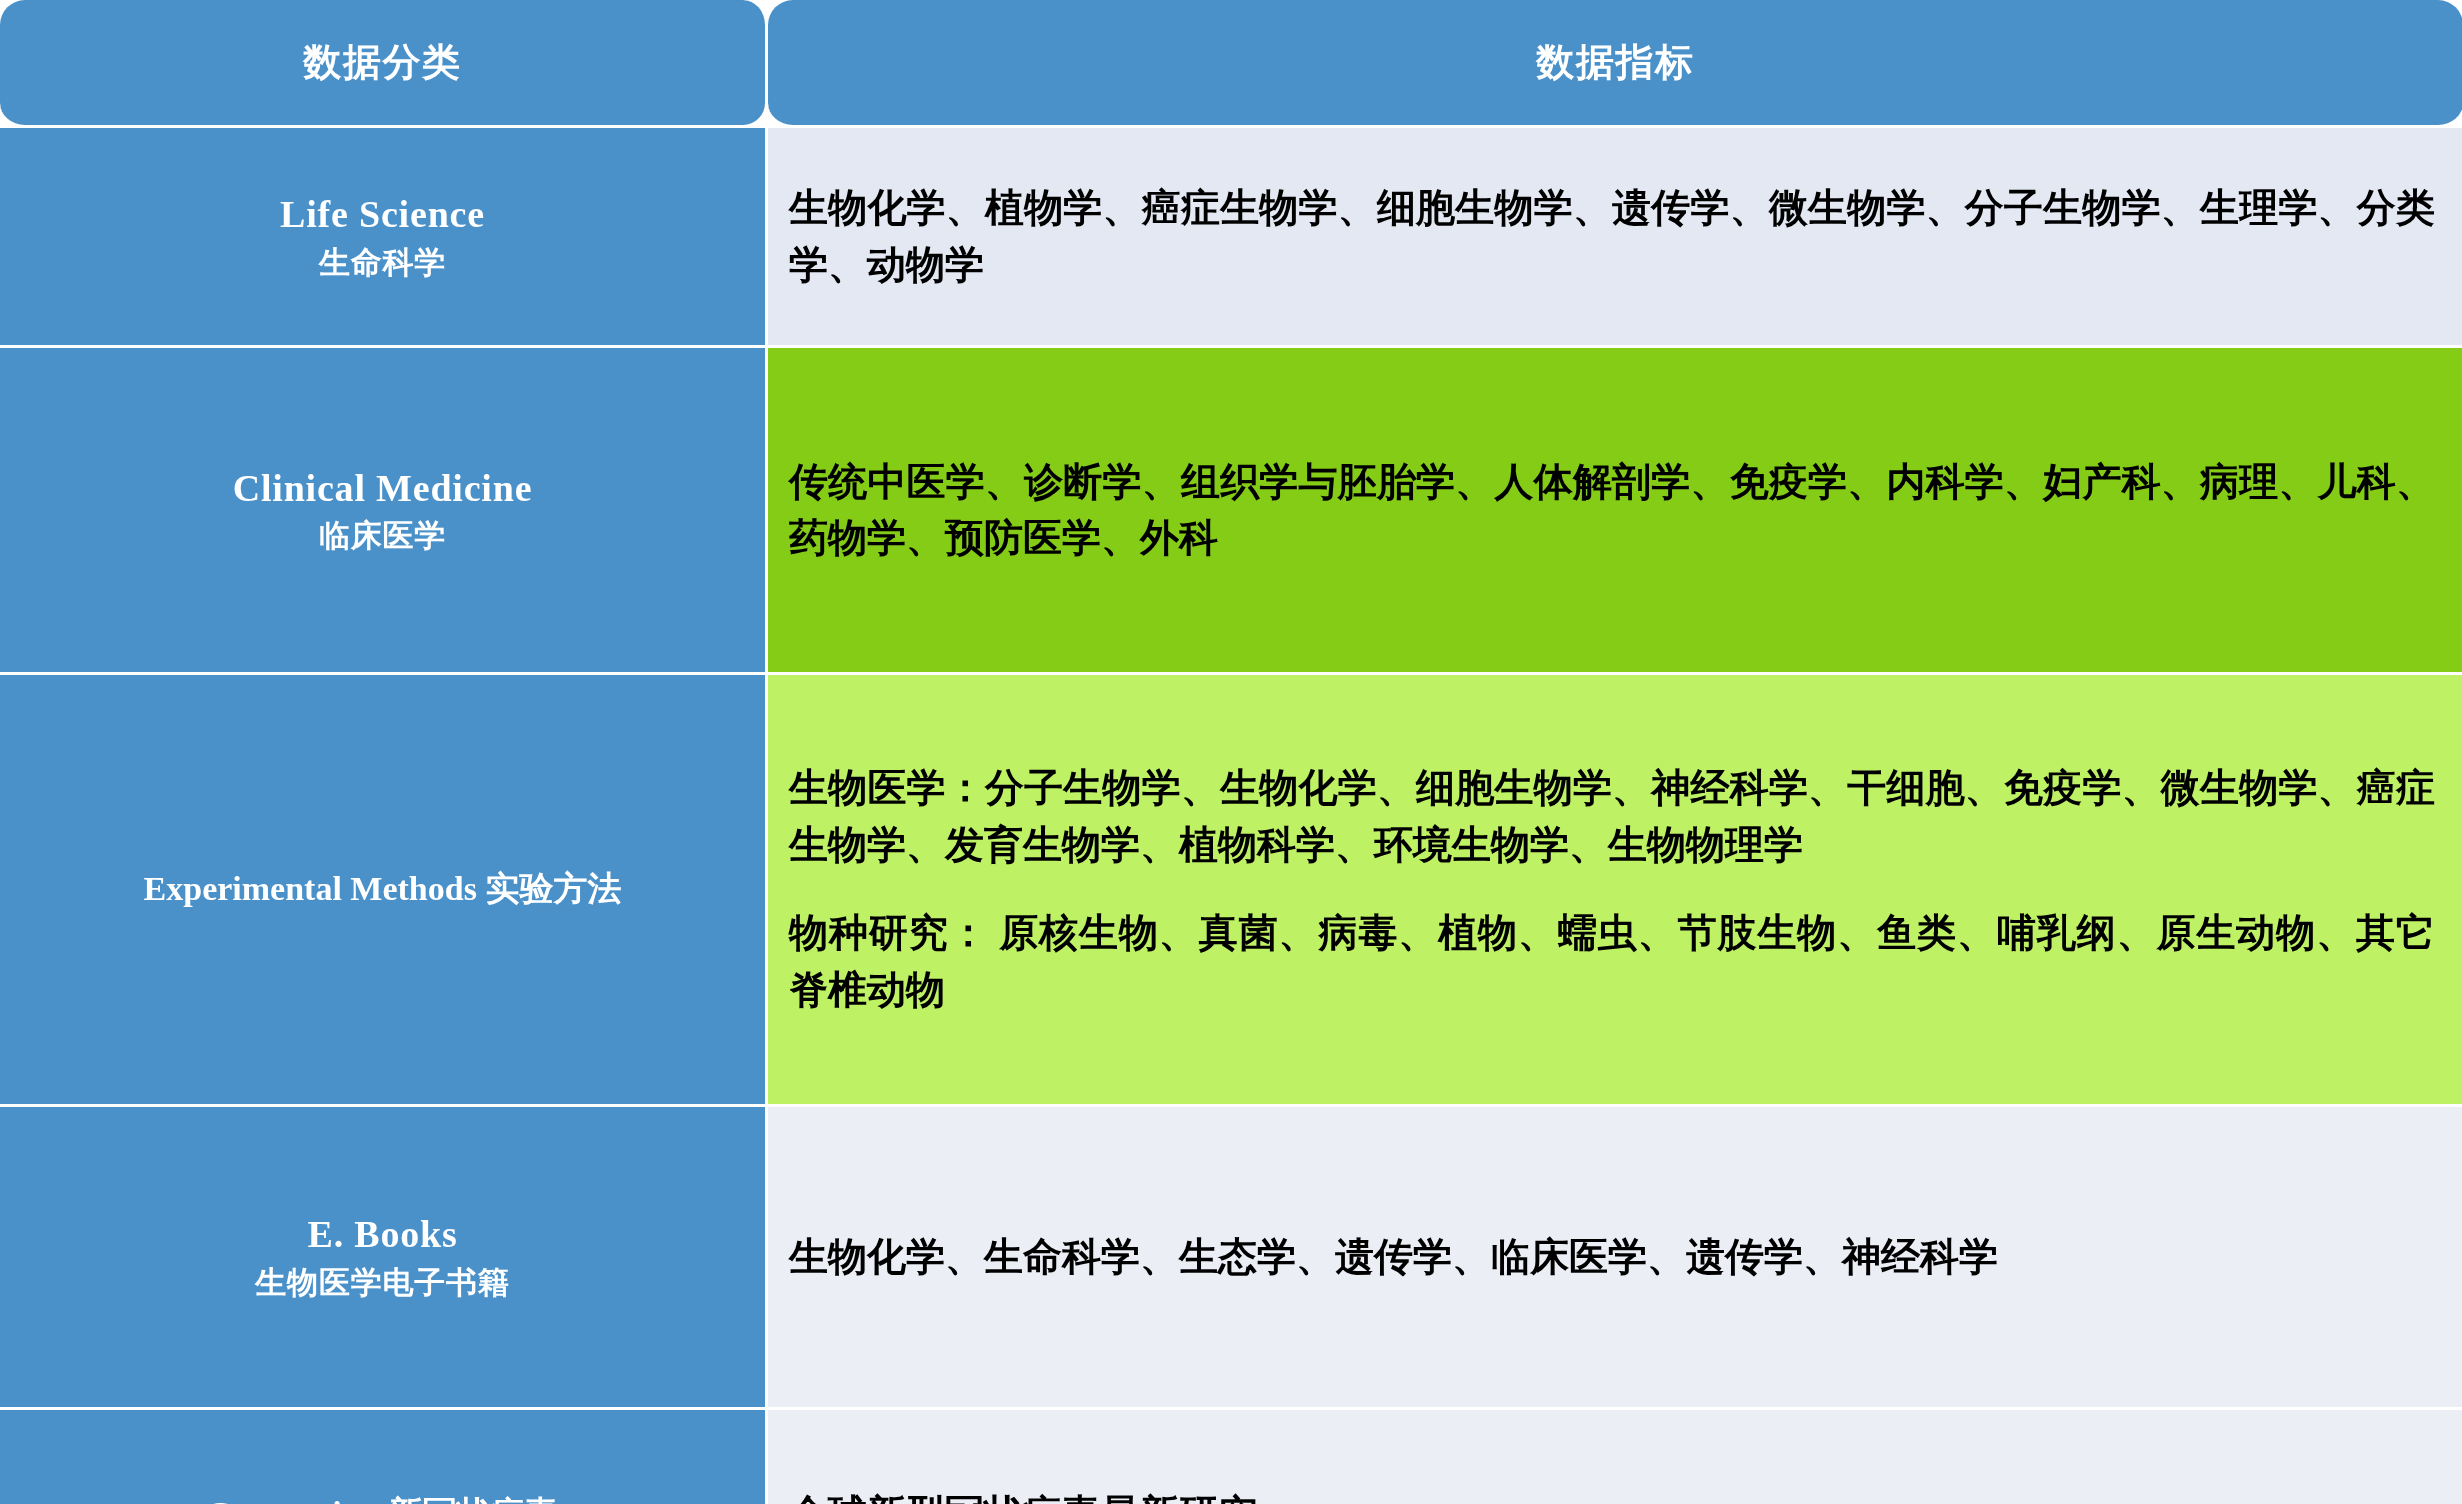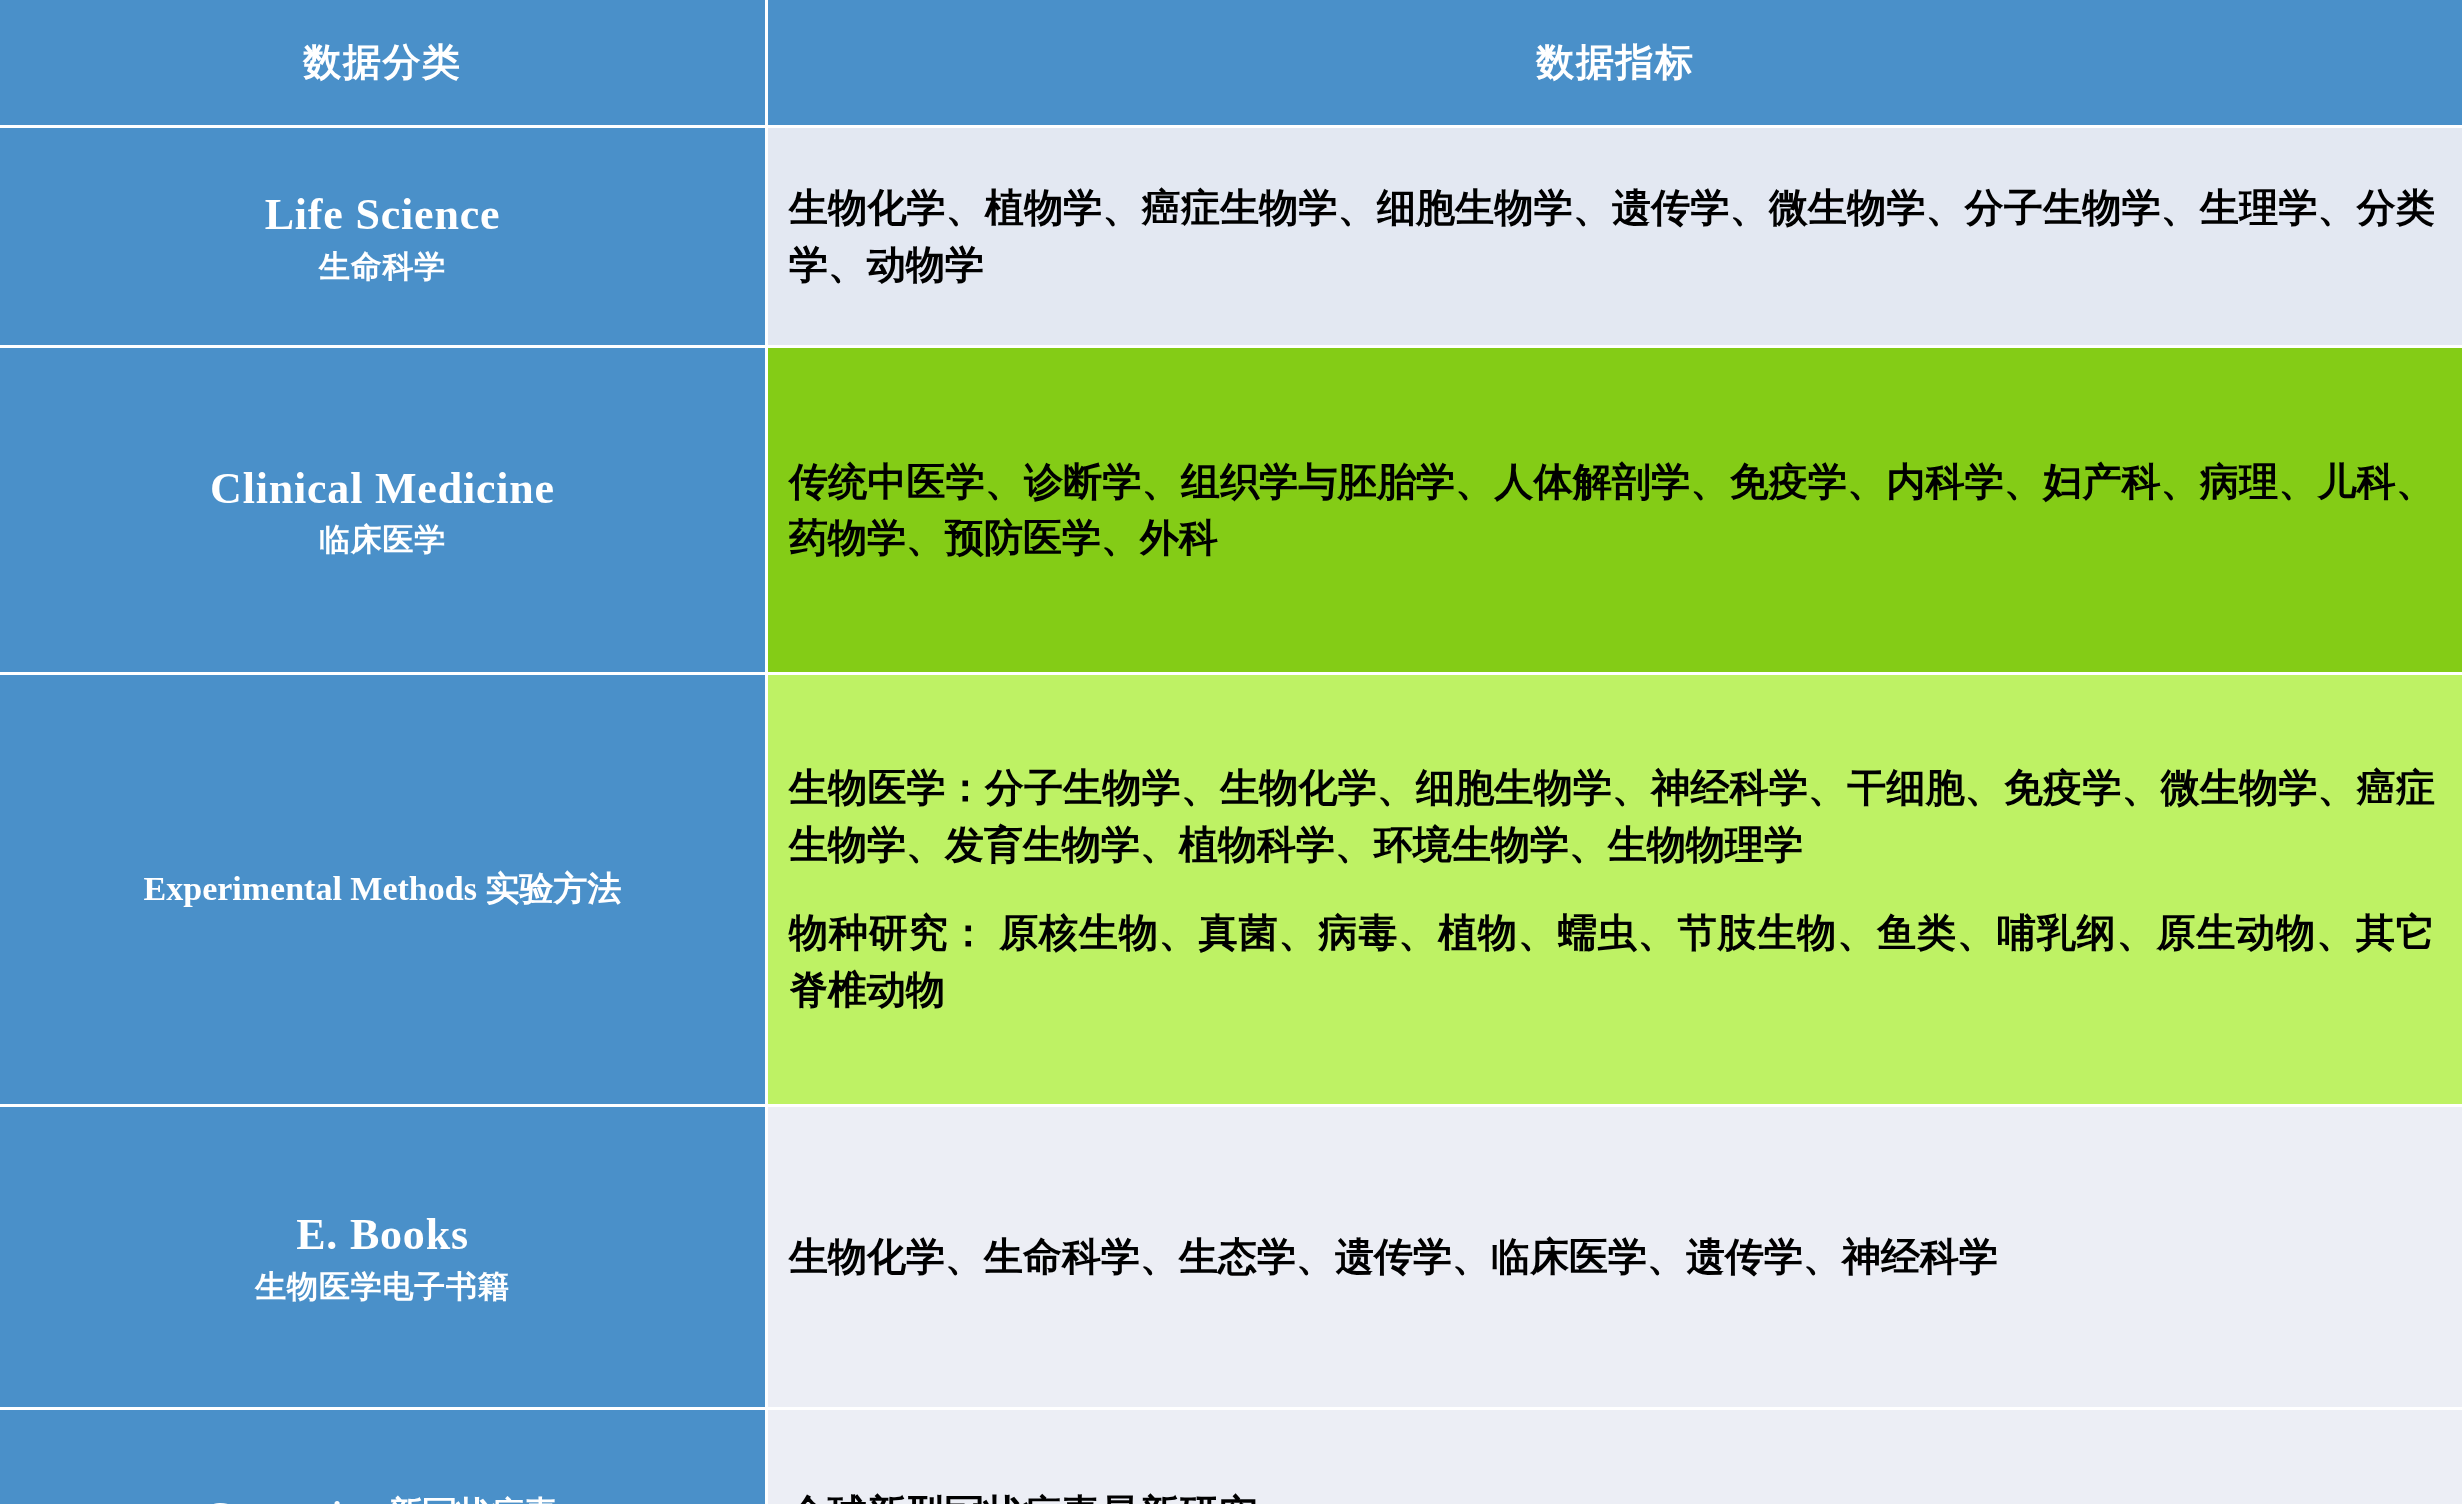--- a/index.html
+++ b/index.html
@@ -32,36 +32,37 @@
     background: #4a90c9;
     color: #ffffff;
     font-weight: bold;
     font-size: 38px;
     text-align: center;
     vertical-align: middle;
     height: 123px;
     border-right: 3.3px solid #ffffff;
     border-bottom: 3.3px solid #ffffff;
     letter-spacing: 1.6px;
+    border-radius: 25px;
   }
   .hdr-cell.last { border-right: none; }
 
   .cat-cell {
     background: #4a90c9;
     color: #ffffff;
     font-weight: bold;
     text-align: center;
     vertical-align: middle;
     border-right: 3.3px solid #ffffff;
     border-bottom: 3.3px solid #ffffff;
     padding: 8.2px 11.4px;
   }
   .cat-en {
     display: block;
-    font-size: 44px;
+    font-size: 38px;
     line-height: 1.35;
     letter-spacing: 0.8px;
   }
   .cat-zh {
     display: block;
     font-size: 31px;
     line-height: 1.4;
     letter-spacing: 0.8px;
   }
   .cat-inline {

